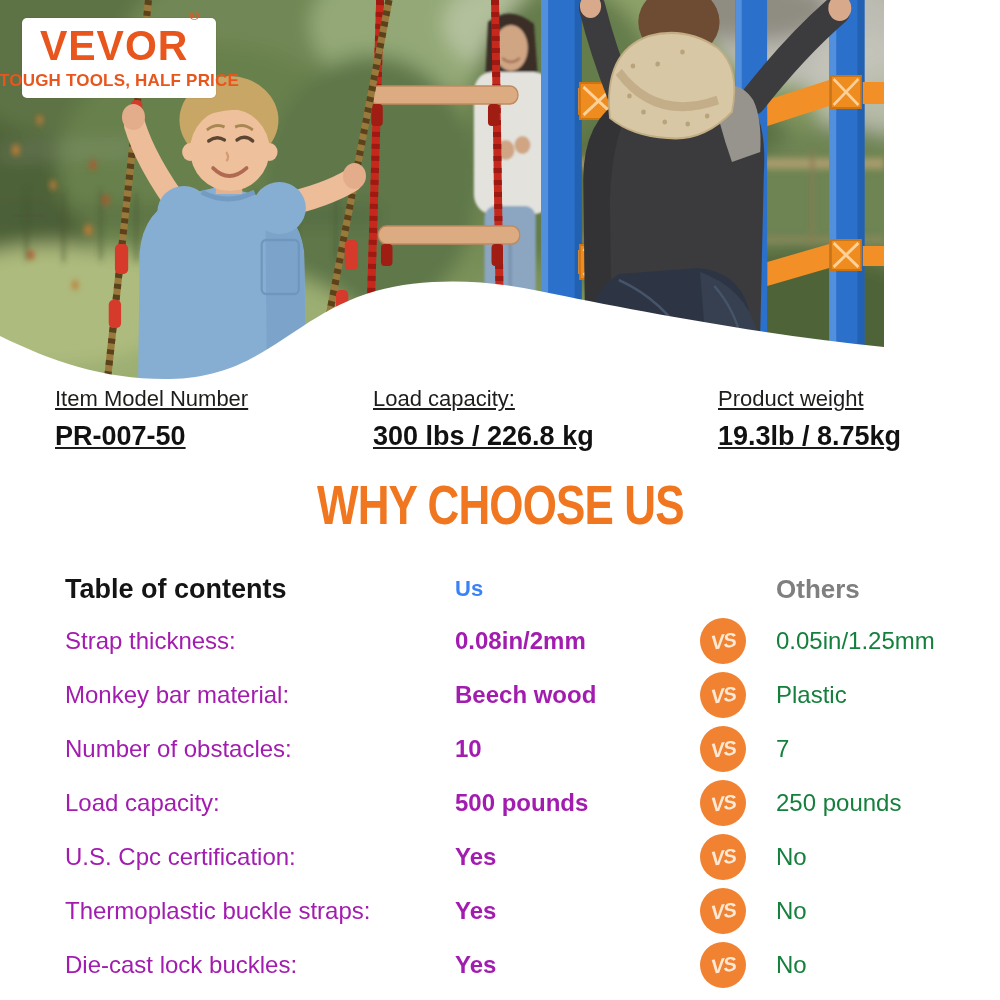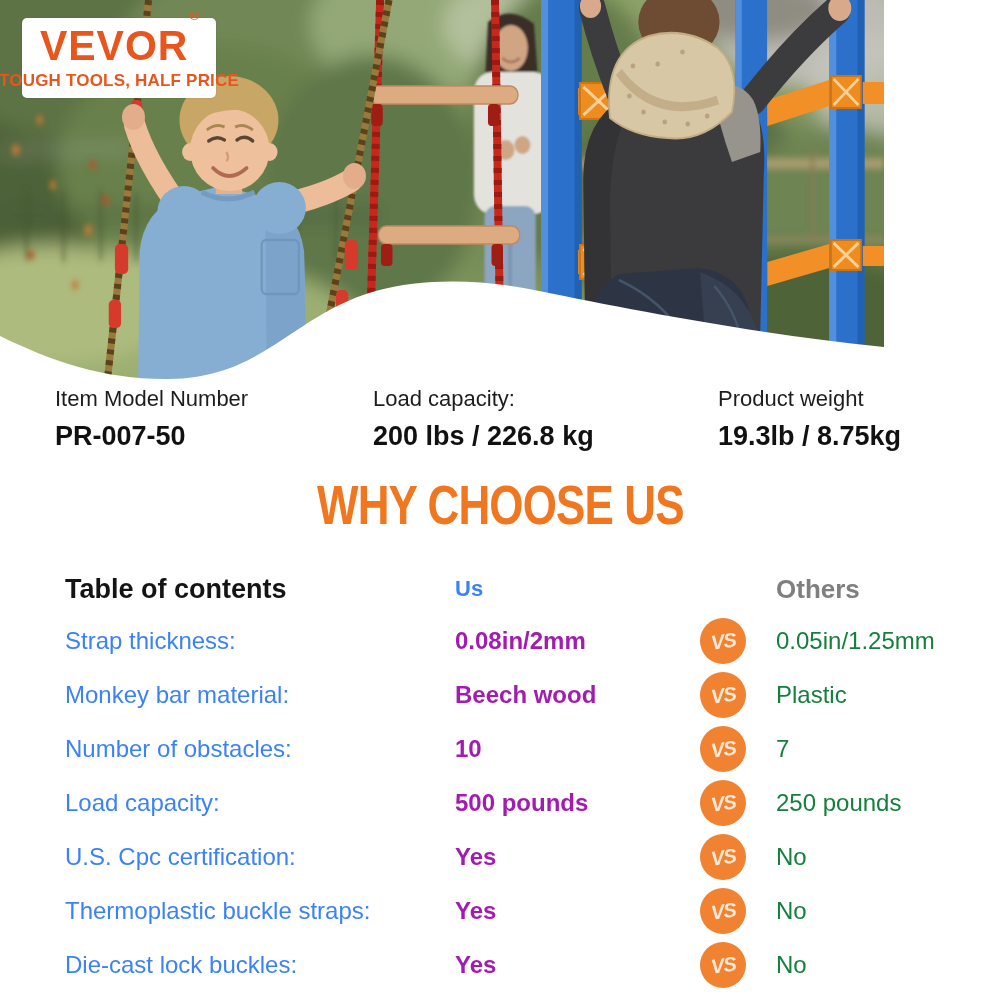--- a/index.html
+++ b/index.html
@@ -14,41 +14,41 @@
     background:#ffffff; border-radius:5px; display:flex; flex-direction:column;
     align-items:center; justify-content:center; z-index:5; box-shadow:0 0 0 1px rgba(0,0,0,0.03); }
   .logo-word { color:#e8561d; font-weight:800; font-size:41px; line-height:1;
     letter-spacing:1px; display:inline-block; transform:scaleY(1.02); }
   .logo-reg { color:#e8561d; font-size:13px; font-weight:700; vertical-align:top;
     position:relative; top:-18px; left:1px; }
   .logo-tagline { color:#e8561d; font-weight:700; font-size:17px; margin-top:4px;
     letter-spacing:.2px; white-space:nowrap; }
 
   
-  .specs { display:flex; padding-left:55px; margin-top:-14px; position:relative; z-index:4; }
+  .specs { display:flex; padding-left:55px; margin-top:-14px; position:relative; z-index:4;text-decoration:underline; }
   .spec-col-1 { width:318px; }
   .spec-col-2 { width:345px; }
   .spec-col-3 { flex:1; }
   .spec-label { font-size:22px; color:#1d1d1b; }
   .spec-value { font-size:27px; font-weight:bold; margin-top:9px; color:#111; }
 
   
   .why-title { text-align:center; margin-top:24px; }
   .why-title span { display:inline-block; color:#f0771f; font-size:50px; font-weight:800;
     letter-spacing:-1px; transform:scale(.88,1.12); transform-origin:center; }
 
   
   .cmp { margin:30px 0 0 65px; width:900px; display:grid;
     grid-template-columns:390px 245px 76px auto; align-items:center; row-gap:0; }
   .cmp-h { height:50px; display:flex; align-items:center; }
   .cmp-row-cell { height:54px; display:flex; align-items:center; }
   .feat-h { font-size:27px; font-weight:bold; color:#141414; }
   .us-h { font-size:22px; font-weight:bold; color:#3b82f6; }
   .others-h { font-size:26px; font-weight:bold; color:#7f7f7f; }
-  .feat { font-size:24px; color:#3b82f6; }
+  .feat { font-size:24px; color:#a21caf; }
   .us-val { font-size:24px; font-weight:bold; color:#a21caf; }
   .others-val { font-size:24px; color:#15803d; }
   .vs-badge { width:46px; height:46px; border-radius:50%; background:#f08232;
     display:flex; align-items:center; justify-content:center; }
   .vs-badge span { color:rgba(255,238,222,.95); font-style:italic; font-weight:800;
     font-size:20px; letter-spacing:-1px; transform:rotate(-8deg); }
 </style>
 </head>
 <body>
 
@@ -249,21 +249,21 @@
   </div>
 </div>
 
 <div class="specs">
   <div class="spec-col-1">
     <div class="spec-label">Item Model Number</div>
     <div class="spec-value">PR-007-50</div>
   </div>
   <div class="spec-col-2">
     <div class="spec-label">Load capacity:</div>
-    <div class="spec-value">200 lbs / 226.8 kg</div>
+    <div class="spec-value">300 lbs / 226.8 kg</div>
   </div>
   <div class="spec-col-3">
     <div class="spec-label">Product weight</div>
     <div class="spec-value">19.3lb / 8.75kg</div>
   </div>
 </div>
 
 <div class="why-title">
   <span>WHY CHOOSE US</span>
 </div>

